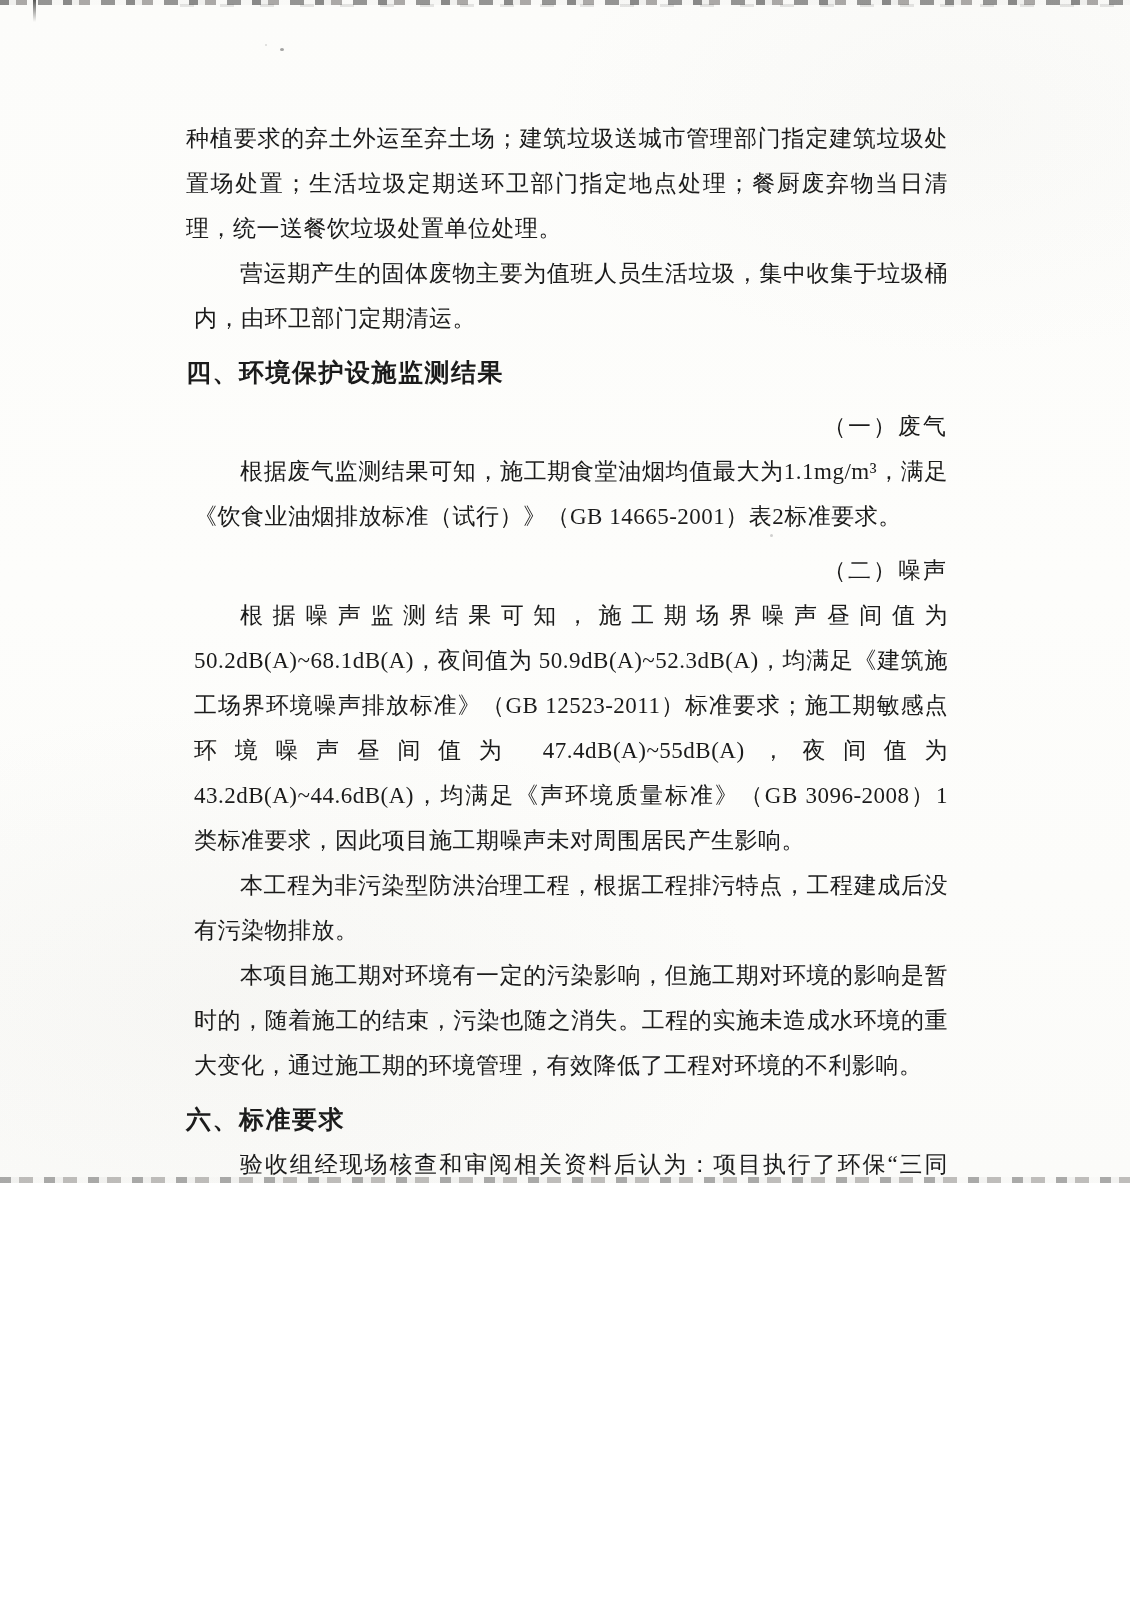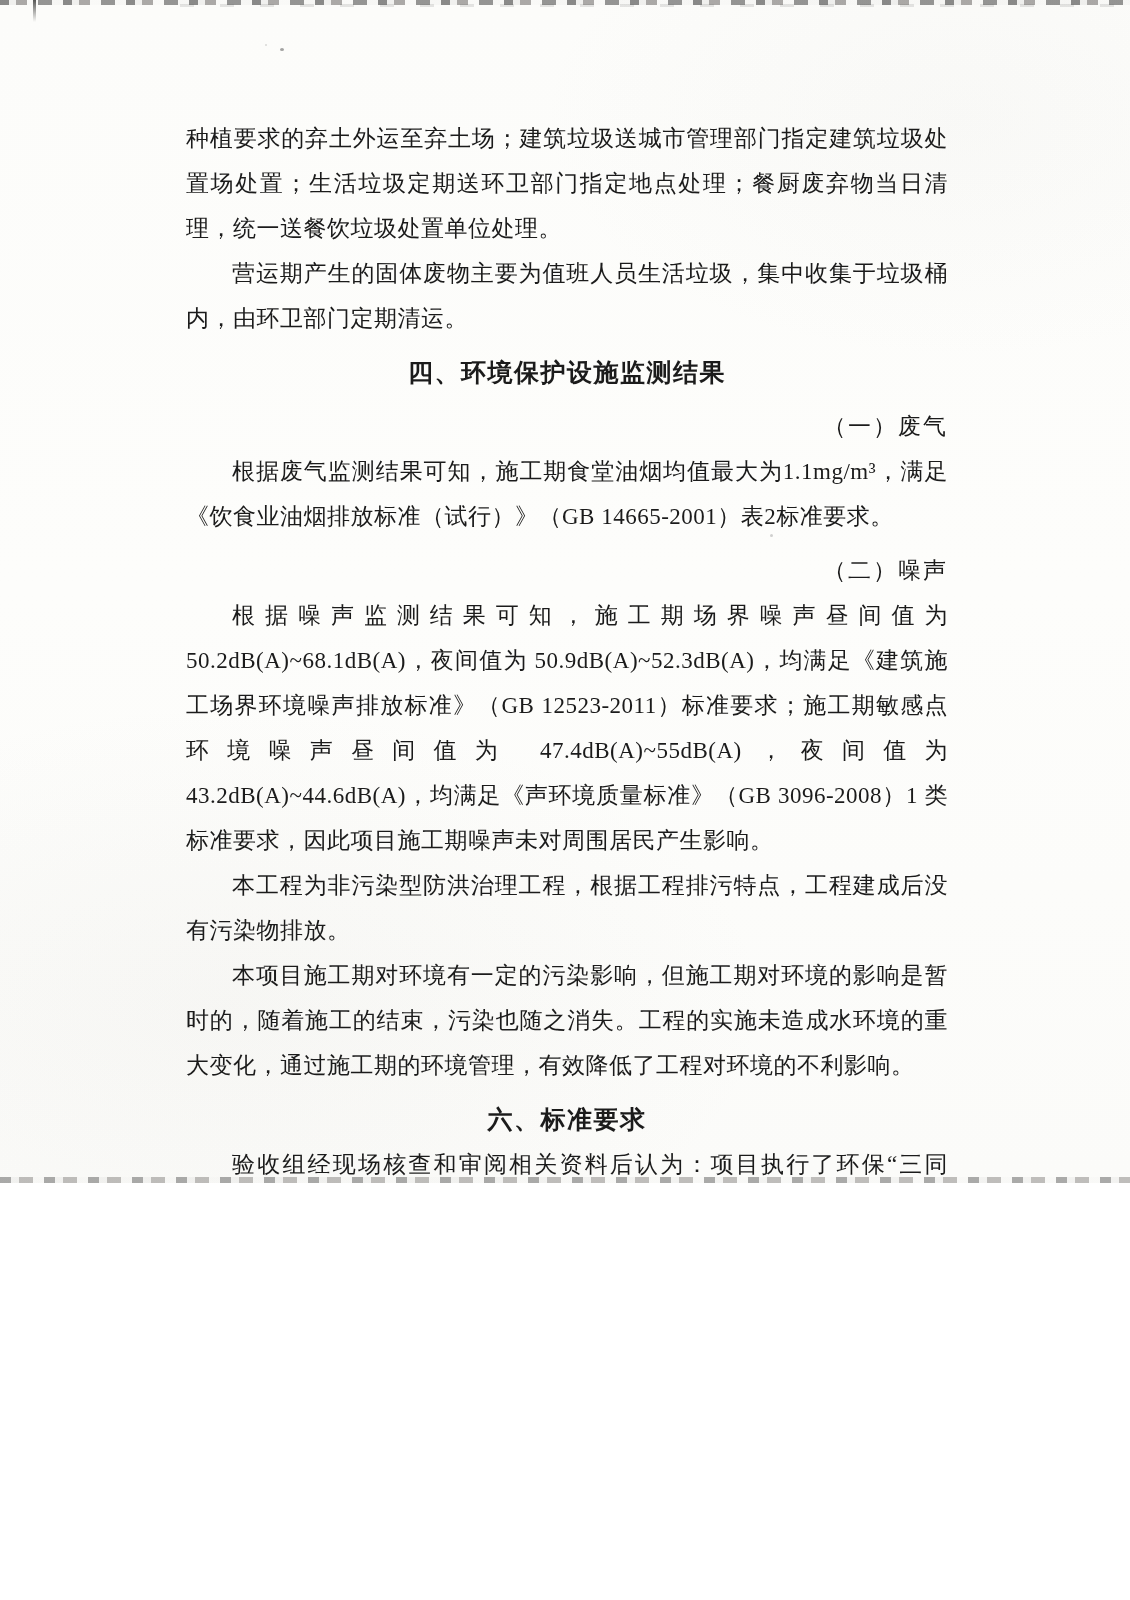--- a/index.html
+++ b/index.html
@@ -47,27 +47,27 @@
   .speck.s3 { left:265px; top:44px;  width:2px; height:2px; opacity:.4; }
 
   
   .content {
     position:absolute; left:186px; top:116px; width:762px;
     font-size:23px; line-height:45px;
     text-align:justify;
     letter-spacing:0.5px;
   }
   .blk { margin:0; }
-  .blk.indent { text-indent:2em; }
+  .blk.indent { text-indent:2em;margin-left:8px; }
   .blk.heading {
     font-family:"Liberation Sans", sans-serif;
     font-weight:700; font-size:25px;
     letter-spacing:1.5px;
     margin-top:9px;
-    text-align:center;
+    text-align:left;
   }
   .blk.subheading {
     text-indent:2em;
     letter-spacing:2px;
     margin-top:9px;
     text-align:right;
   }
 
   
   .sign-label {

